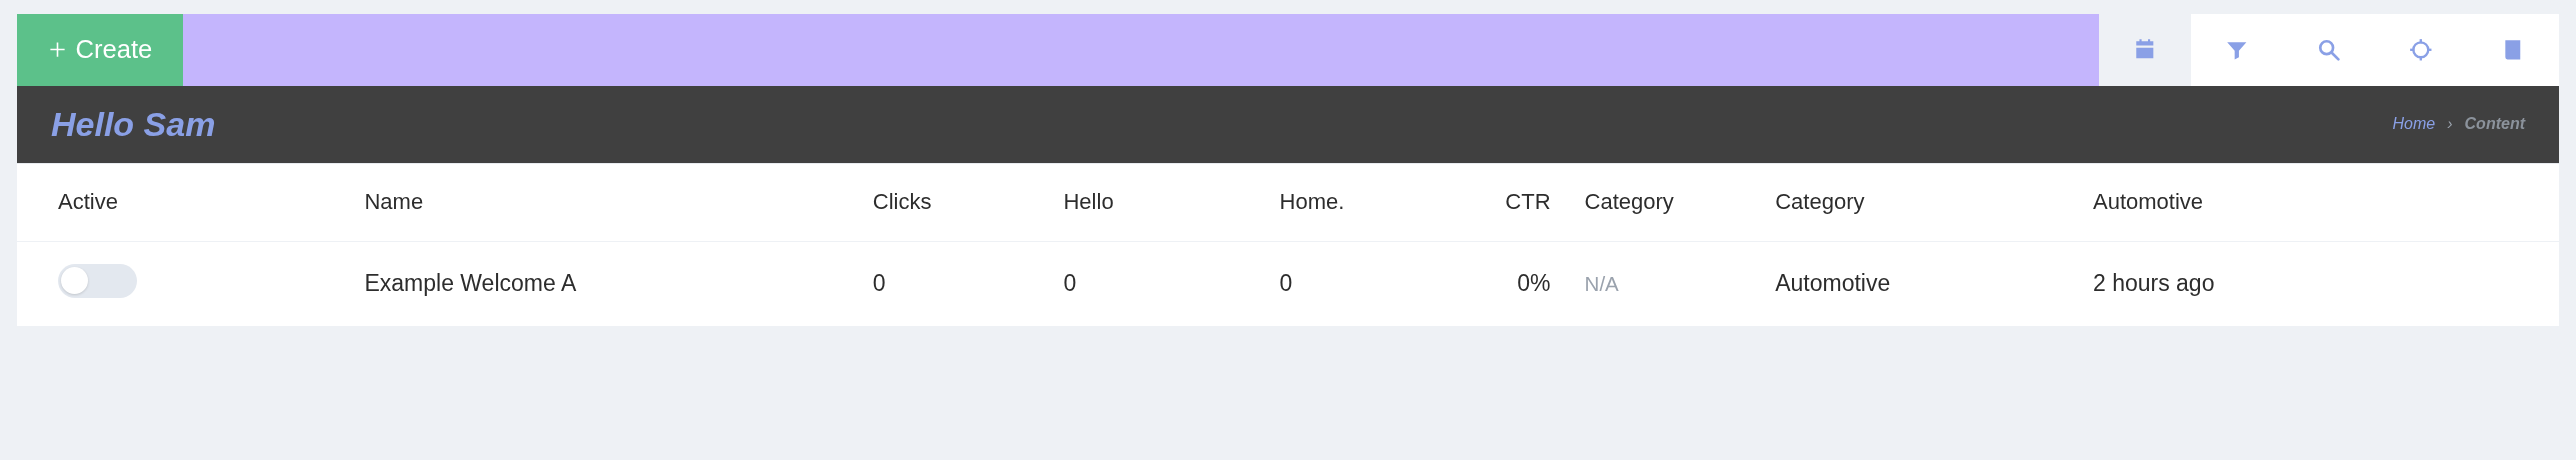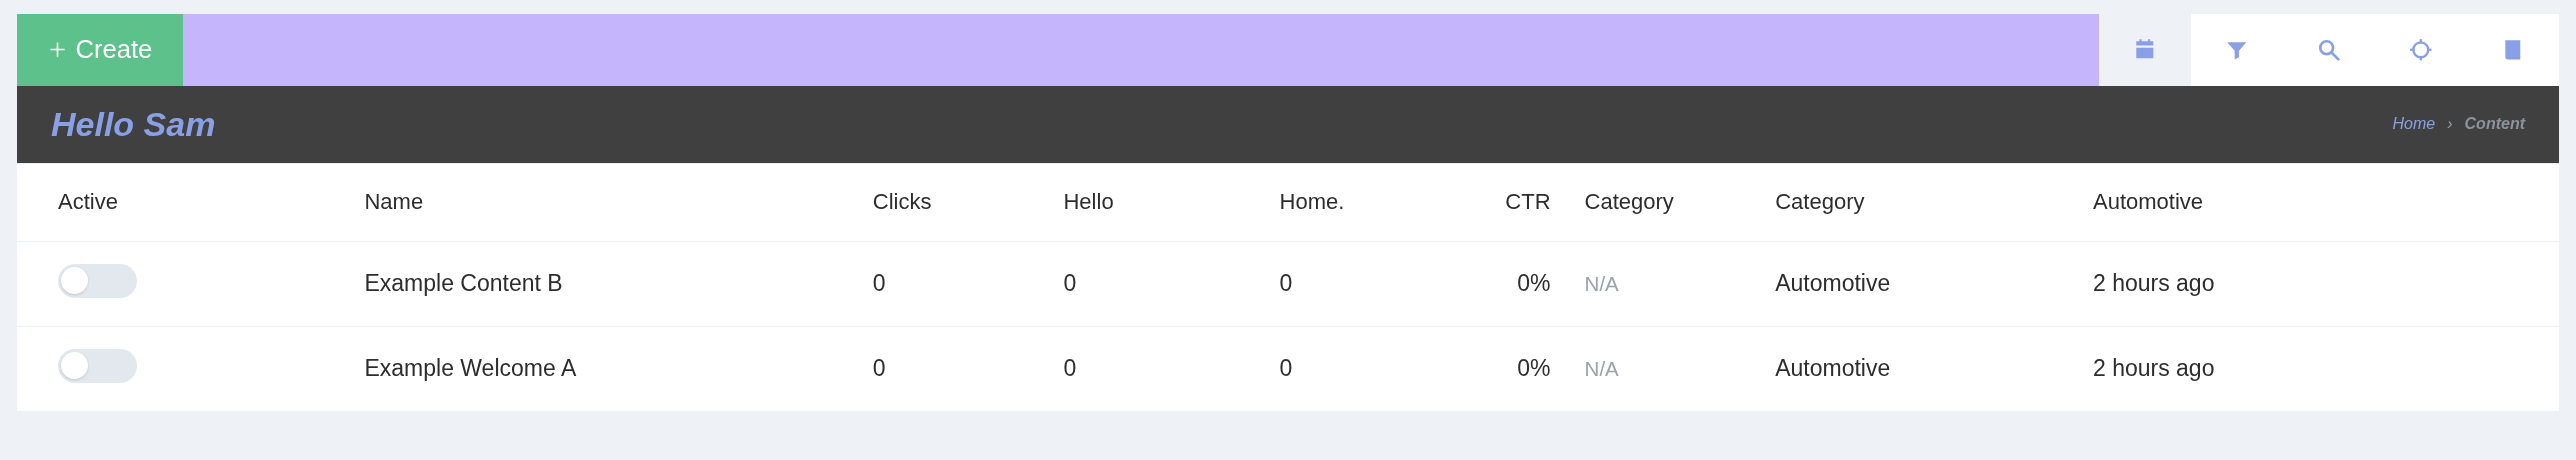--- a/index.html
+++ b/index.html
@@ -221,31 +221,20 @@
           <th class="col-conv">Home.</th>
           <th class="col-ctr">CTR</th>
           <th class="col-revenue">Category</th>
           <th class="col-category">Category</th>
           <th class="col-time">Automotive</th>
         </tr>
       </thead>
       <tbody>
         <tr>
           <td class="col-active"><span class="toggle"></span></td>
-          <td class="col-name">Example Content B</td>
-          <td class="col-visits">0</td>
-          <td class="col-clicks">0</td>
-          <td class="col-conv">0</td>
-          <td class="col-ctr">0%</td>
-          <td class="col-revenue">N/A</td>
-          <td class="col-category">Automotive</td>
-          <td class="col-time">2 hours ago</td>
-        </tr>
-        <tr>
-          <td class="col-active"><span class="toggle"></span></td>
           <td class="col-name">Example Welcome A</td>
           <td class="col-visits">0</td>
           <td class="col-clicks">0</td>
           <td class="col-conv">0</td>
           <td class="col-ctr">0%</td>
           <td class="col-revenue">N/A</td>
           <td class="col-category">Automotive</td>
           <td class="col-time">2 hours ago</td>
         </tr>
       </tbody>

